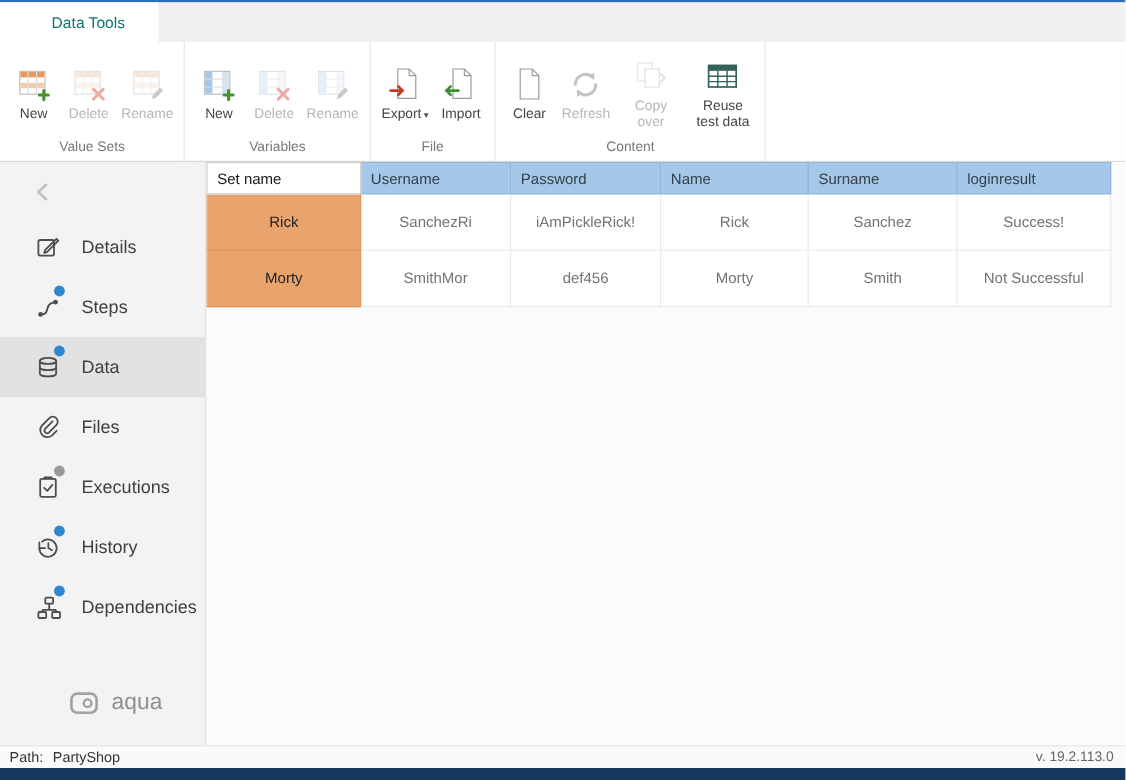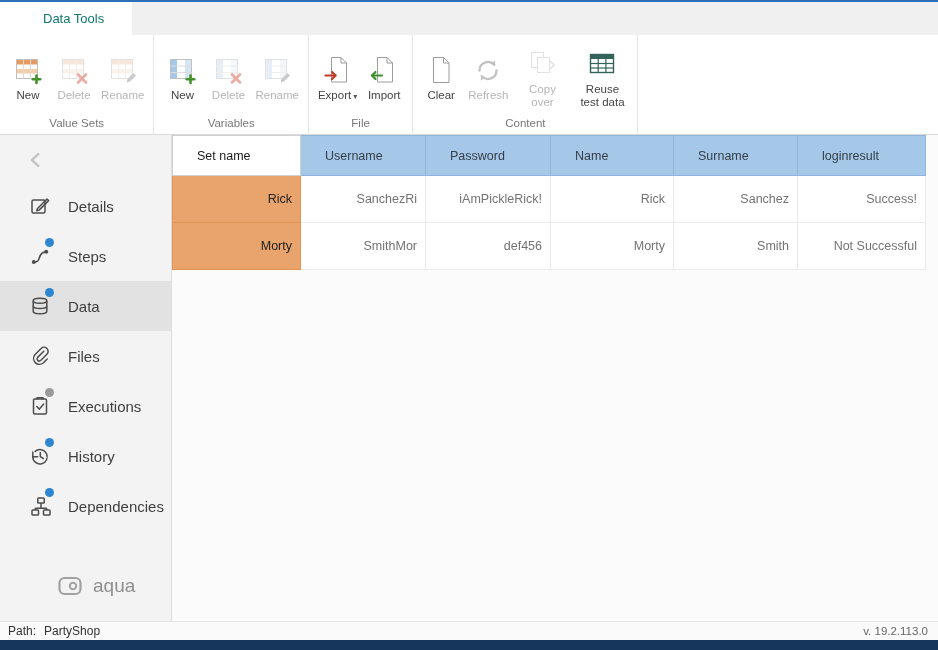--- a/index.html
+++ b/index.html
@@ -40,22 +40,22 @@
   .side-item.selected { background: #e2e2e2; }
   .icon-wrap { position: relative; width: 24px; height: 24px; display: flex; align-items: center; justify-content: center; }
   .badge { position: absolute; top: -6px; right: -2px; width: 9px; height: 9px; border-radius: 50%; }
   .badge.blue { background: #2E86D1; }
   .badge.gray { background: #9A9A9A; }
   .sidebar-logo { margin-top: auto; display: flex; align-items: center; gap: 10px; padding: 0 0 22px 42px; color: #8f8f8f; font-size: 19px; margin-left: 15px; }
 
   
   .content { flex: 1; background: #fbfbfb; overflow: hidden; }
   table.data-grid { border-collapse: collapse; font-size: 12.5px; table-layout: fixed; }
-  table.data-grid th { height: 40px; padding: 0 24px; text-align: left; font-weight: normal; }
-  table.data-grid td { height: 23px; padding: 16px 8px; text-align: right; margin-top: 44px; }
+  table.data-grid th { height: 26px; padding: 0 8px; text-align: left; font-weight: normal; }
+  table.data-grid td { height: 23px; padding: 16px 8px; text-align: center; margin-top: 44px; }
   th.h-set { background: #ffffff; border: 1px solid #d0d0d0; color: #1a1a1a; }
   th.h-blue { background: #A5C7E8; border: 1px solid #8FB5DC; color: #35404a; }
   td.c-set { background: #E9A46E; border: 1px solid #E29457; color: #222; }
   td.c-data { background: #ffffff; border: 1px solid #ebebeb; color: #737373; }
 
   
   .statusbar { height: 19px; background: #fafafa; border-top: 1px solid #e3e3e3; display: flex; align-items: center; justify-content: space-between; padding: 0 10px 0 8px; font-size: 12px; color: #333; }
   .statusbar .path-value { margin-left: 8px; }
   .statusbar .version { color: #666; font-size: 11.5px; }
   .bottom-strip { height: 10px; background: #16365C; }

